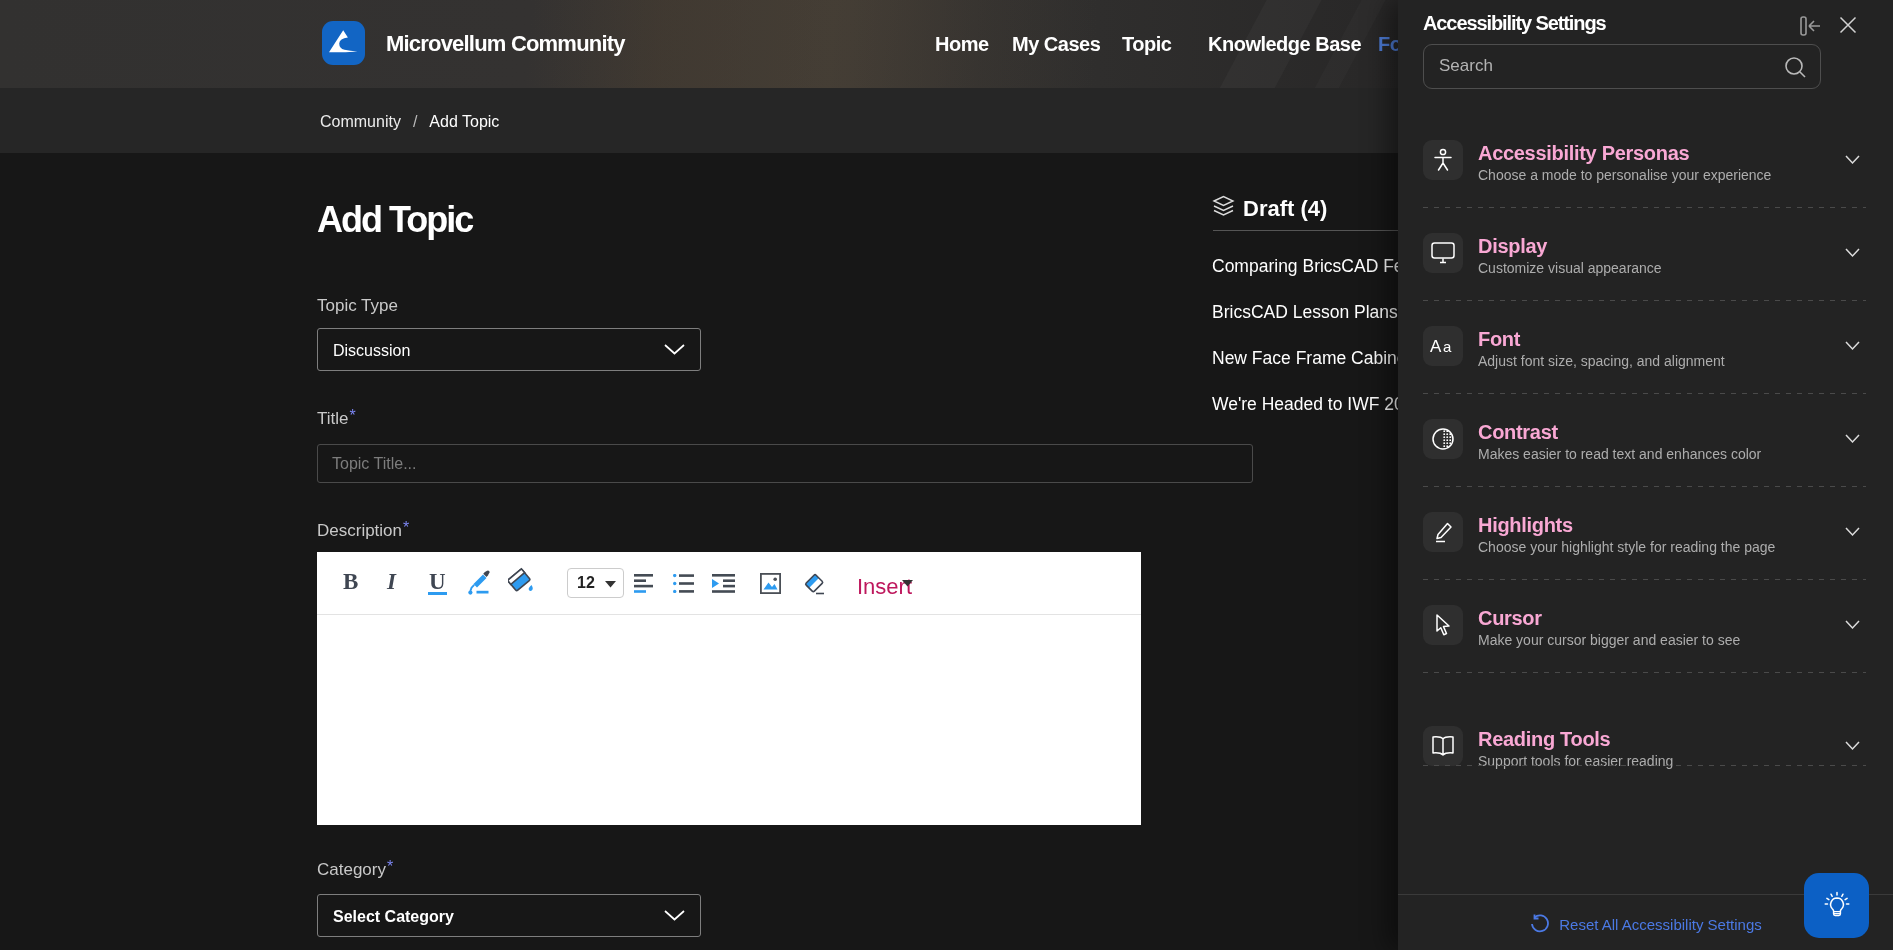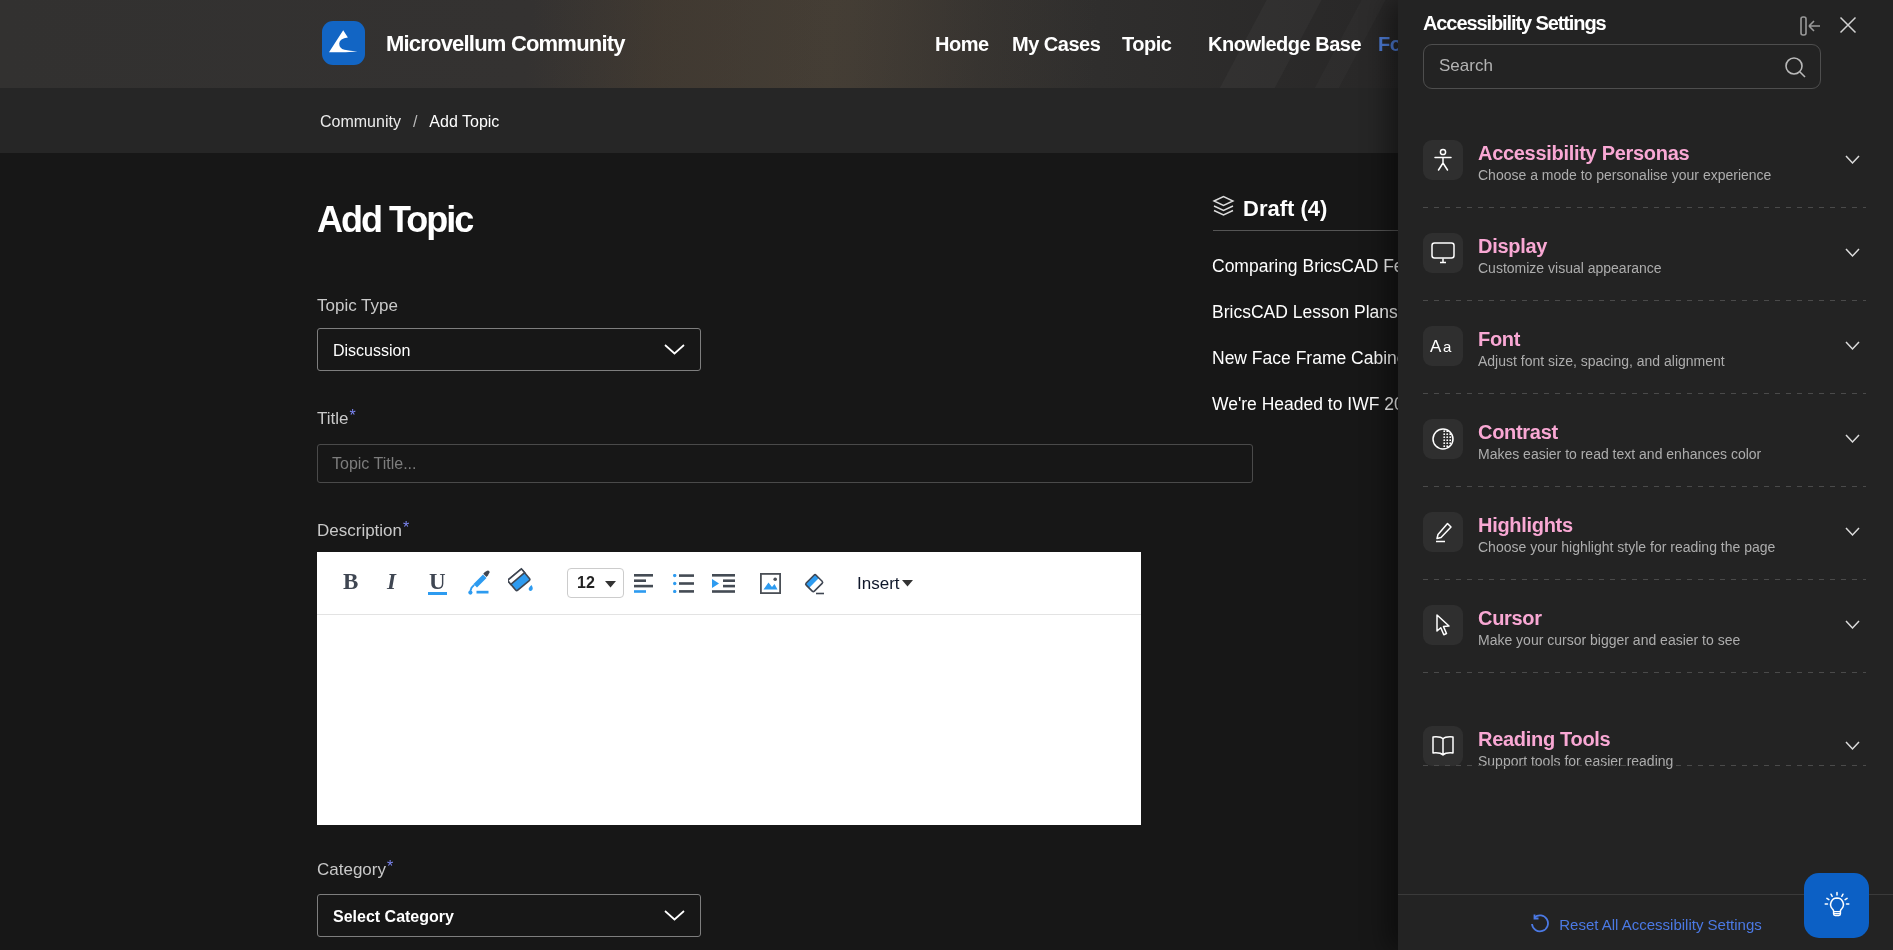--- a/index.html
+++ b/index.html
@@ -155,21 +155,21 @@
       <circle cx="15.2" cy="6.2" r="1.8" fill="#4a4f56"></circle>
     </svg>
     <svg style="position:absolute;left:486px;top:20px;" width="23" height="23" viewBox="0 0 23 23">
       <g transform="rotate(-45 11 11)">
         <path d="M4 7 L18 7 L18 17 L4 17 Z" fill="#fff"></path>
         <path d="M4 7 Q4 5.5 5.5 5.5 L16.5 5.5 Q18 5.5 18 7 L18 11 L4 11 Z" fill="#2d9bf0"></path>
         <rect x="4" y="5.5" width="14" height="11.5" rx="1.5" fill="none" stroke="#3f4652" stroke-width="1.6"></rect>
       </g>
       <path d="M13 21.5 h8" stroke="#3f4652" stroke-width="1.6"></path>
     </svg>
-    <div style="position:absolute;left:540px;top:22px;font-size:17px;color:#0f172a;">Insert</div>
+    <div style="position:absolute;left:540px;top:22px;font-size:22px;color:#be185d;">Insert</div>
     <svg style="position:absolute;left:585px;top:28px;" width="11" height="7" viewBox="0 0 11 7">
         <path d="M0 0 L11 0 L5.5 6.5 Z" fill="#333"></path>
       </svg>
   </div>
 </div>
 
 <div class="lbl" style="left:317px; top:860px;">Category<span class="ast">*</span></div>
 <div class="sel" style="top:894px;">
   <span class="txt" style="font-weight:600;">Select Category</span>
   <svg width="21" height="11" viewBox="0 0 21 11">

